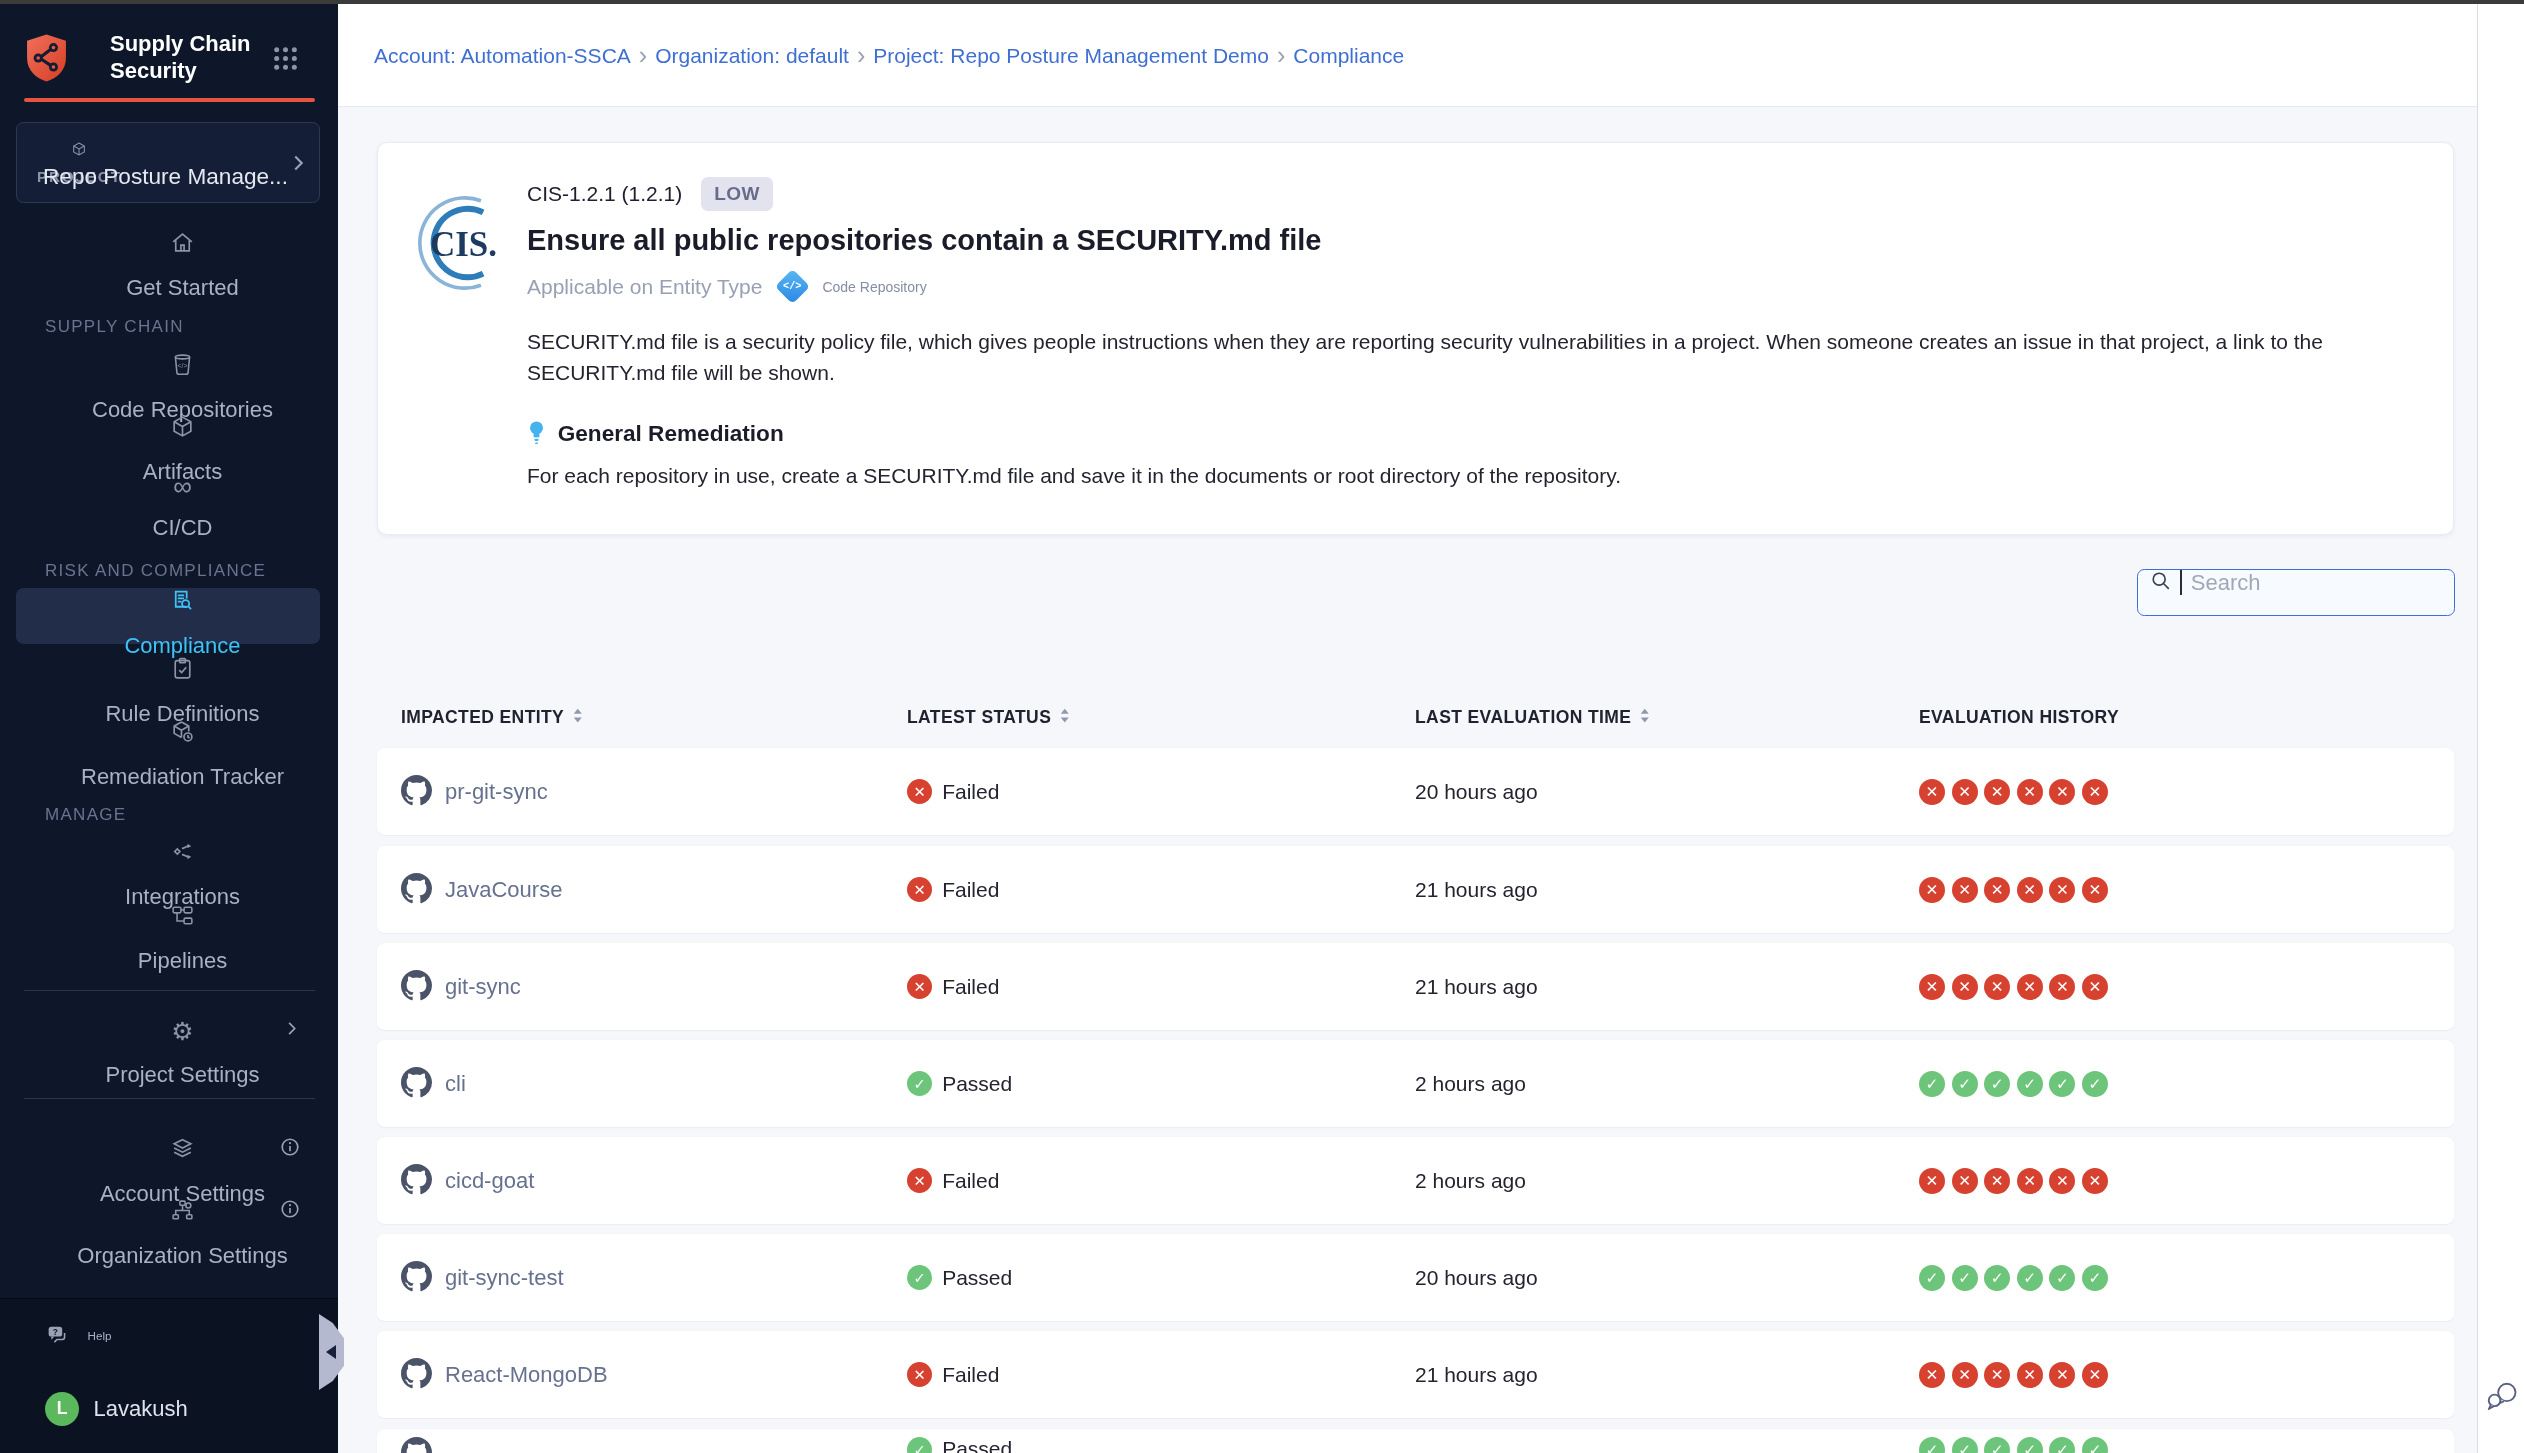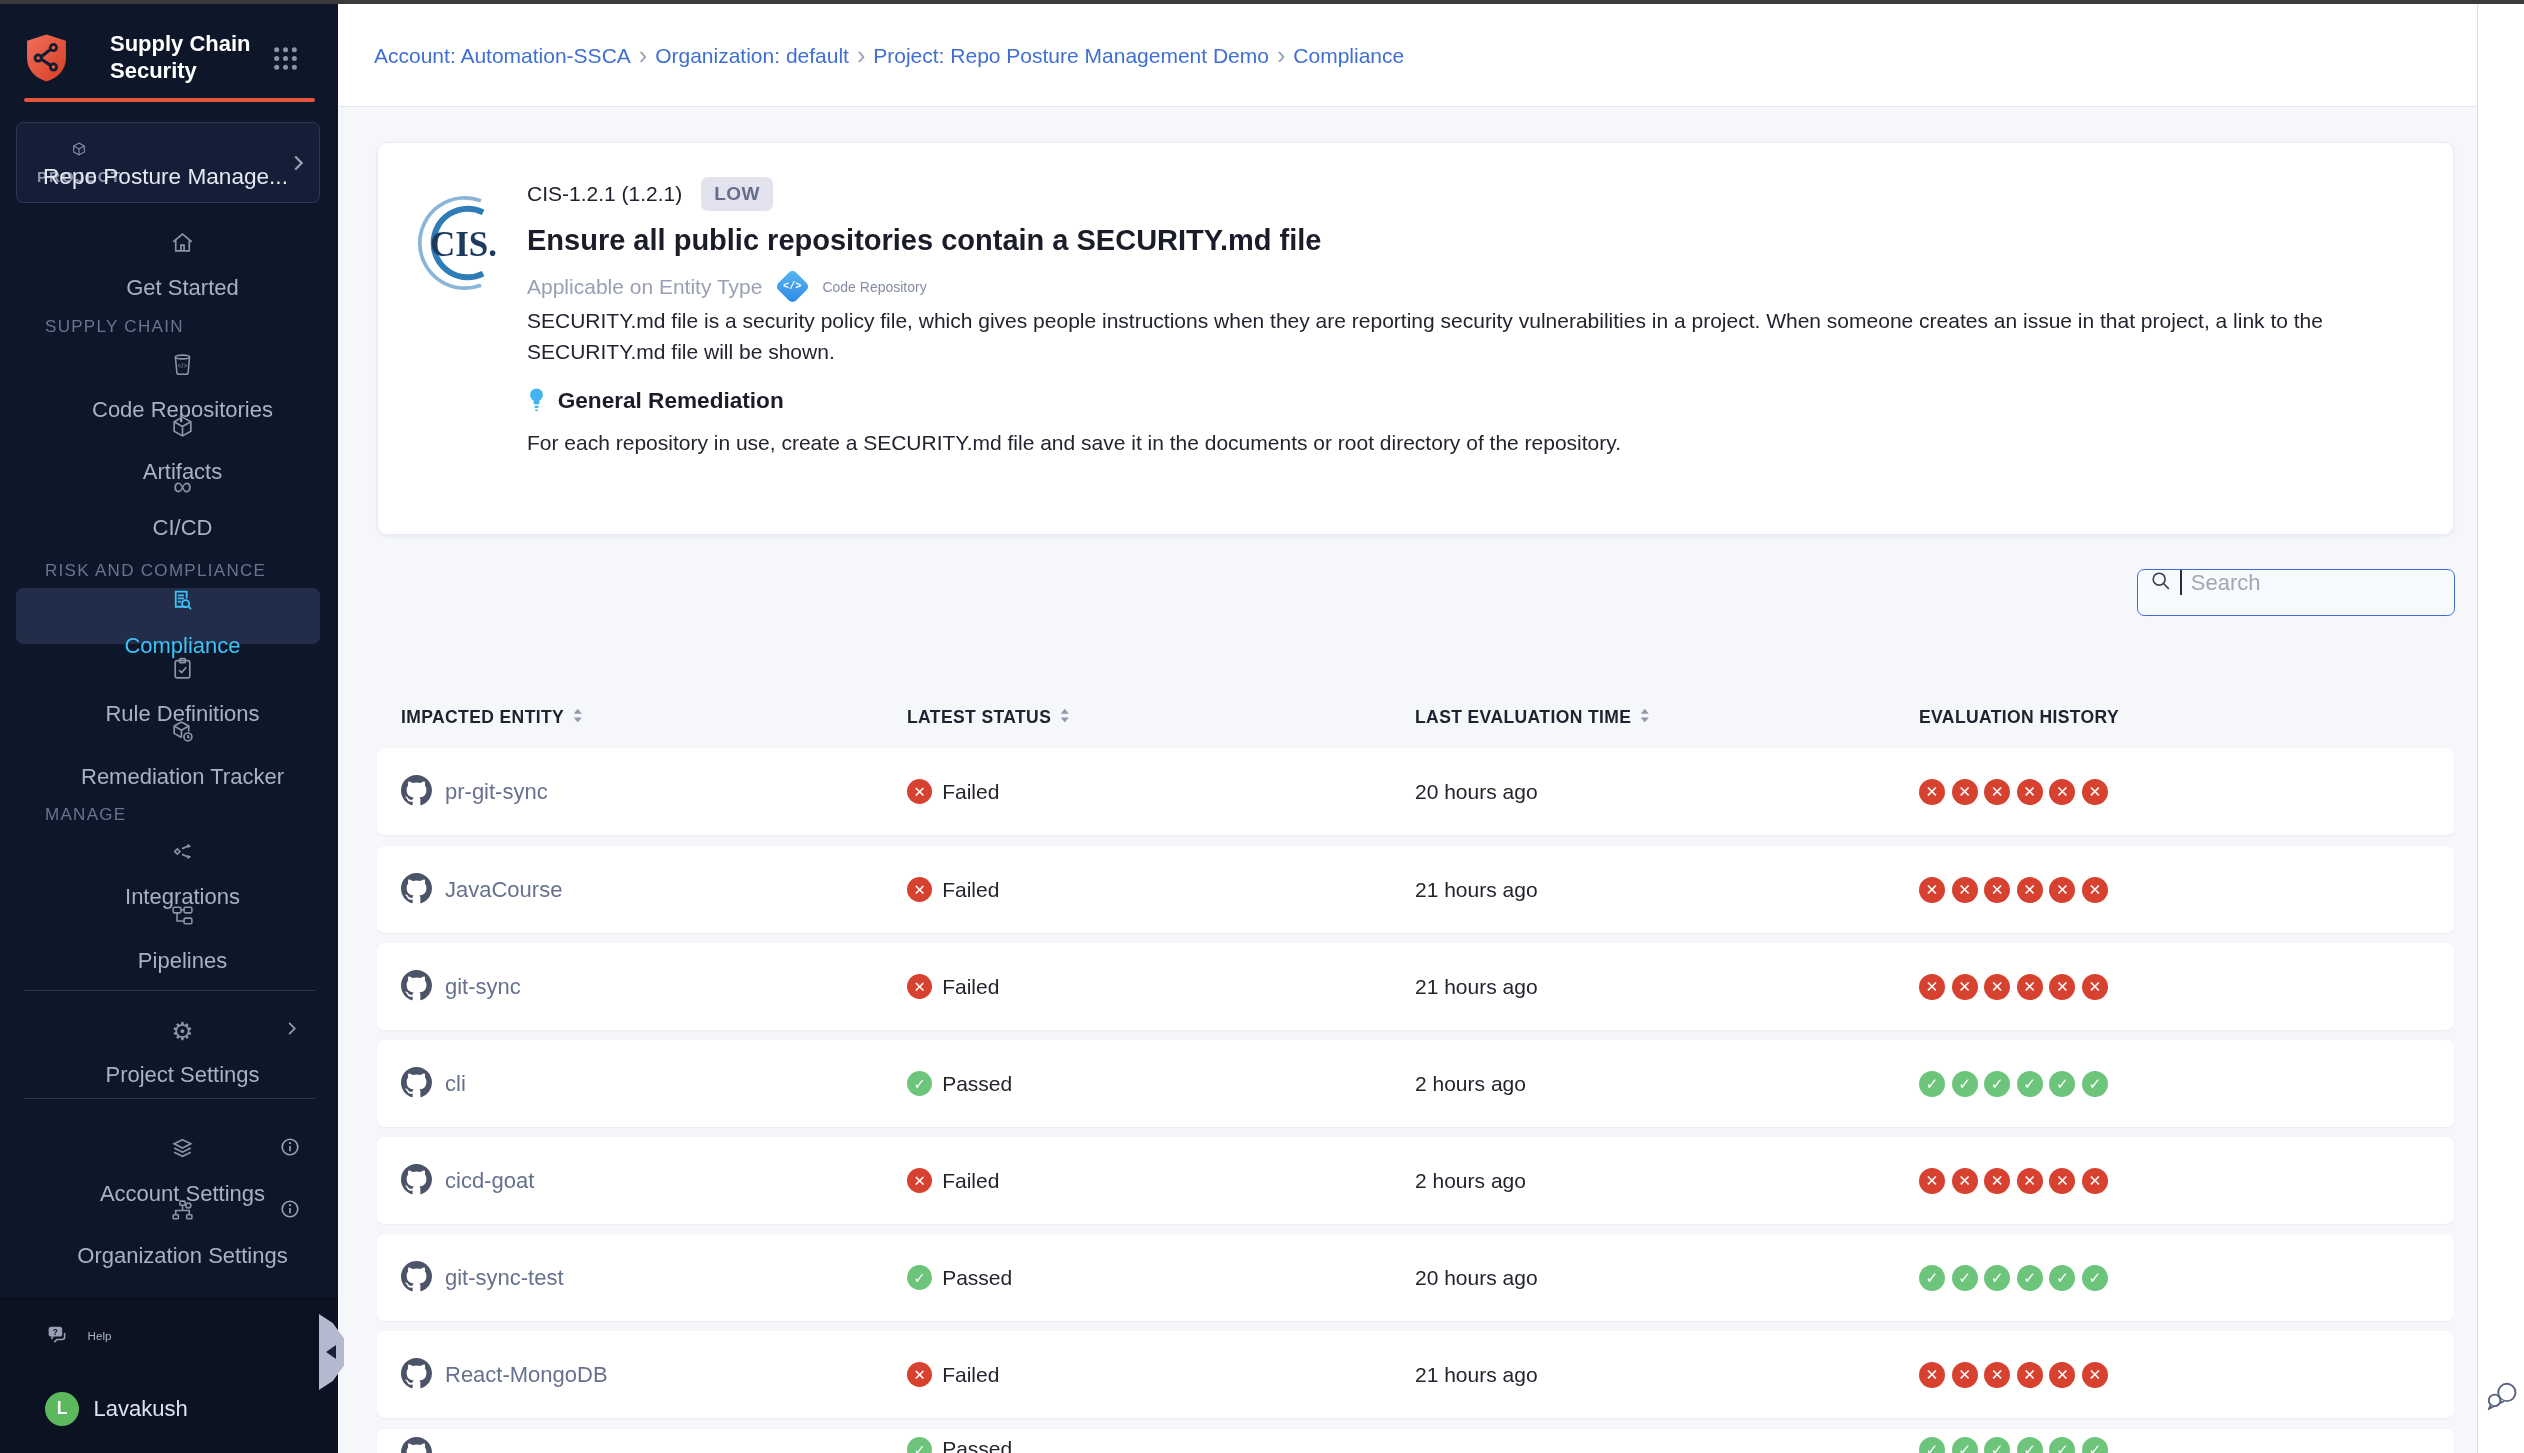--- a/index.html
+++ b/index.html
@@ -69,22 +69,22 @@
     padding:5.8px 13px; border-radius:6.6px; }
   .rule-title { margin-top:13px; font-size:29px; font-weight:700; color:#1b1c2a; }
   .rule-meta { margin-top:17.5px; display:flex; align-items:center; gap:11.7px; }
   .meta-label { font-size:21px; color:#9aa0b4; }
   .entity-diamond { width:25px; height:25px; margin:0 5.8px; border-radius:5.1px; transform:rotate(45deg);
     background:linear-gradient(135deg,#5ab8f2,#2b87e4); display:flex; align-items:center; justify-content:center; }
   .entity-diamond .dtext { transform:rotate(-45deg); color:#ffffff; font-size:10.2px; font-weight:700;
     font-family:"Liberation Mono","DejaVu Sans Mono",monospace; }
   .entity-diamond .dtext::before { content:"</>"; }
   .entity-type { font-size:14px; color:#868da4; }
-  .rule-desc { margin-top:6px; font-size:21px; line-height:31px; color:#23242f; width:1892px; }
-  .remed-head { margin-top:20px; display:flex; align-items:center; gap:11.7px; }
+  .rule-desc { margin-top:27px; font-size:21px; line-height:31px; color:#23242f; width:1892px; }
+  .remed-head { margin-top:32px; display:flex; align-items:center; gap:11.7px; }
   .remed-title { font-size:22.6px; font-weight:700; color:#1b1c2a; }
   .remed-text { margin-top:16px; font-size:21px; color:#23242f; }
 
   
   .search-box { position:absolute; left:1799px; top:565px; width:318px; height:47px; background:#f7fbff;
     border:1.5px solid #3f6fd2; border-radius:7.3px; display:flex; align-items:flex-start; gap:8.8px; padding:0 11.7px; }
   .search-box input { border:none; outline:none; background:transparent; font-size:22px; color:#333; width:219px;
     font-family:"Liberation Sans","DejaVu Sans",sans-serif; }
   .search-box input::placeholder { color:#a0a7b8; }
   .caret { width:1.5px; height:25px; background:#2a2d38; }

